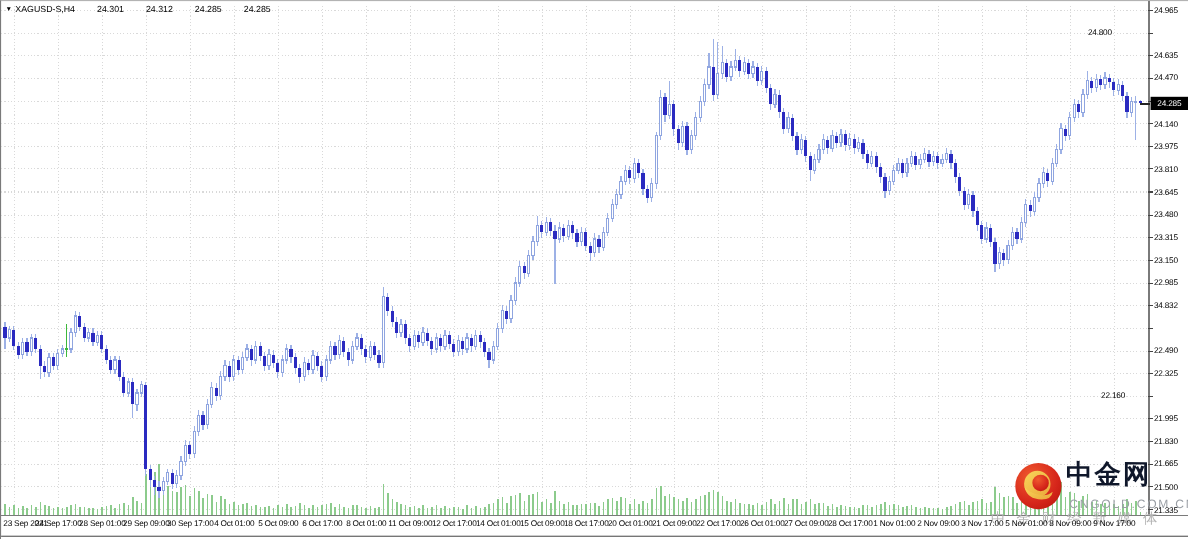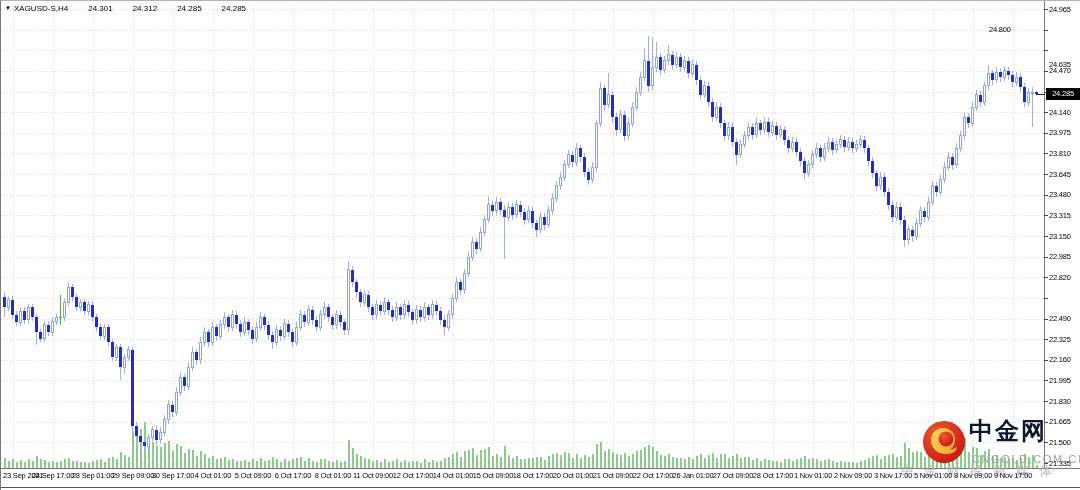--- a/index.html
+++ b/index.html
@@ -895,35 +895,35 @@
       </g>
     </svg>
 
   <div class="symbol-info">
     <span class="tri">▼</span><span>XAGUSD-S,H4</span><span>24.301</span><span>24.312</span><span>24.285</span><span>24.285</span>
   </div>
 
   <div id="yaxis">
       <div class="axis-label" style="left: 1048px; top: 3.5px;">24.965</div>
       <div class="axis-label" style="left: 988px; top: 24.1364px;">24.800</div>
-      <div class="axis-label" style="left: 1048px; top: 44.7727px; margin-top: 14px;">24.635</div>
+      <div class="axis-label" style="left: 1048px; top: 44.7727px;">24.635</div>
       <div class="axis-label" style="left: 1048px; top: 65.4091px;">24.470</div>
       <div class="axis-label" style="left: 1048px; top: 106.682px;">24.140</div>
       <div class="axis-label" style="left: 1048px; top: 127.318px;">23.975</div>
       <div class="axis-label" style="left: 1048px; top: 147.955px;">23.810</div>
       <div class="axis-label" style="left: 1048px; top: 168.591px;">23.645</div>
       <div class="axis-label" style="left: 1048px; top: 189.227px;">23.480</div>
       <div class="axis-label" style="left: 1048px; top: 209.864px;">23.315</div>
       <div class="axis-label" style="left: 1048px; top: 230.5px;">23.150</div>
       <div class="axis-label" style="left: 1048px; top: 251.136px;">22.985</div>
-      <div class="axis-label" style="left: 1048px; top: 271.773px;">22.820</div>
+      <div class="axis-label" style="left: 1048px; top: 271.773px;">34.832</div>
       <div class="axis-label" style="left: 1048px; top: 292.409px; padding-left: 32px;">22.655</div>
       <div class="axis-label" style="left: 1048px; top: 313.045px;">22.490</div>
       <div class="axis-label" style="left: 1048px; top: 333.682px;">22.325</div>
-      <div class="axis-label" style="left: 1048px; top: 354.318px;">22.160</div>
+      <div class="axis-label" style="left: 1000px; top: 354.318px;">22.160</div>
       <div class="axis-label" style="left: 1048px; top: 374.955px;">21.995</div>
       <div class="axis-label" style="left: 1048px; top: 395.591px;">21.830</div>
       <div class="axis-label" style="left: 1048px; top: 416.227px;">21.665</div>
       <div class="axis-label" style="left: 1048px; top: 436.864px;">21.500</div>
       <div class="axis-label" style="left: 1048px; top: 457.5px;">21.335</div>
     </div>
   <div id="xaxis">
       <div class="axis-label" style="top: 470px; left: 2px;">23 Sep 2021</div>
       <div class="axis-label" style="top: 470px; left: 52px; transform: translateX(-50%);">24 Sep 17:00</div>
       <div class="axis-label" style="top: 470px; left: 92px; transform: translateX(-50%);">28 Sep 01:00</div>
@@ -934,21 +934,21 @@
       <div class="axis-label" style="top: 470px; left: 292px; transform: translateX(-50%);">6 Oct 17:00</div>
       <div class="axis-label" style="top: 470px; left: 332px; transform: translateX(-50%);">8 Oct 01:00</div>
       <div class="axis-label" style="top: 470px; left: 372px; transform: translateX(-50%);">11 Oct 09:00</div>
       <div class="axis-label" style="top: 470px; left: 412px; transform: translateX(-50%);">12 Oct 17:00</div>
       <div class="axis-label" style="top: 470px; left: 452px; transform: translateX(-50%);">14 Oct 01:00</div>
       <div class="axis-label" style="top: 470px; left: 492px; transform: translateX(-50%);">15 Oct 09:00</div>
       <div class="axis-label" style="top: 470px; left: 532px; transform: translateX(-50%);">18 Oct 17:00</div>
       <div class="axis-label" style="top: 470px; left: 572px; transform: translateX(-50%);">20 Oct 01:00</div>
       <div class="axis-label" style="top: 470px; left: 612px; transform: translateX(-50%);">21 Oct 09:00</div>
       <div class="axis-label" style="top: 470px; left: 652px; transform: translateX(-50%); text-align: right;">22 Oct 17:00</div>
-      <div class="axis-label" style="top: 470px; left: 692px; transform: translateX(-50%);">26 Jan 01:00</div>
+      <div class="axis-label" style="top: 470px; left: 692px; transform: translateX(-50%);">26 Oct 01:00</div>
       <div class="axis-label" style="top: 470px; left: 732px; transform: translateX(-50%);">27 Oct 09:00</div>
       <div class="axis-label" style="top: 470px; left: 772px; transform: translateX(-50%);">28 Oct 17:00</div>
       <div class="axis-label" style="top: 470px; left: 812px; transform: translateX(-50%);">1 Nov 01:00</div>
       <div class="axis-label" style="top: 470px; left: 852px; transform: translateX(-50%);">2 Nov 09:00</div>
       <div class="axis-label" style="top: 470px; left: 892px; transform: translateX(-50%);">3 Nov 17:00</div>
       <div class="axis-label" style="top: 470px; left: 932px; transform: translateX(-50%);">5 Nov 01:00</div>
       <div class="axis-label" style="top: 470px; left: 972px; transform: translateX(-50%);">8 Nov 09:00</div>
       <div class="axis-label" style="top: 470px; left: 1012px; transform: translateX(-50%);">9 Nov 17:00</div>
     </div>
 

